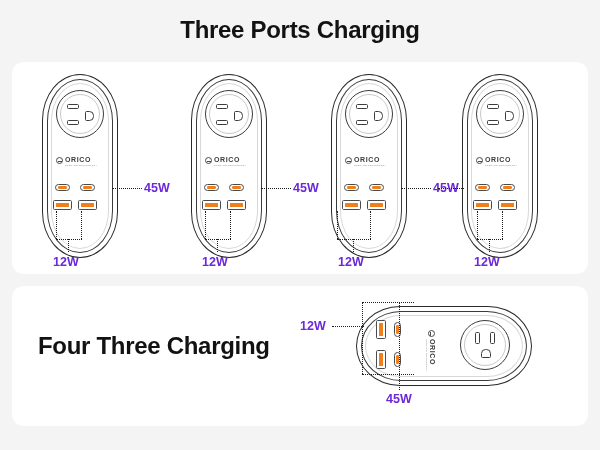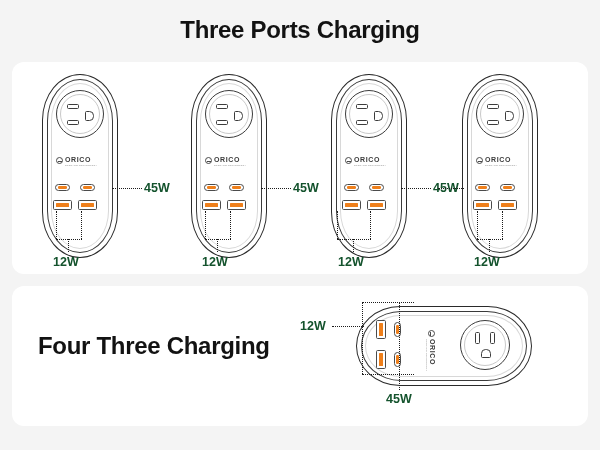--- a/index.html
+++ b/index.html
@@ -215,21 +215,21 @@
     display: flex; align-items: center; justify-content: center;
   }
   .port-cv i {
     display: block; width: 2.6px; height: 9px;
     background: #ef7f1a; border-radius: 1.3px;
   }
 
   
   .callout {
     position: absolute;
-    font-size: 12.5px; font-weight: bold; color: #14532d;
+    font-size: 12.5px; font-weight: bold; color: #6d28d9;
     white-space: nowrap;
   }
   .dot-h {
     position: absolute; height: 0;
     border-top: 1.4px dotted #1c1c1c;
   }
   .dot-v {
     position: absolute; width: 0;
     border-left: 1.4px dotted #1c1c1c;
   }

